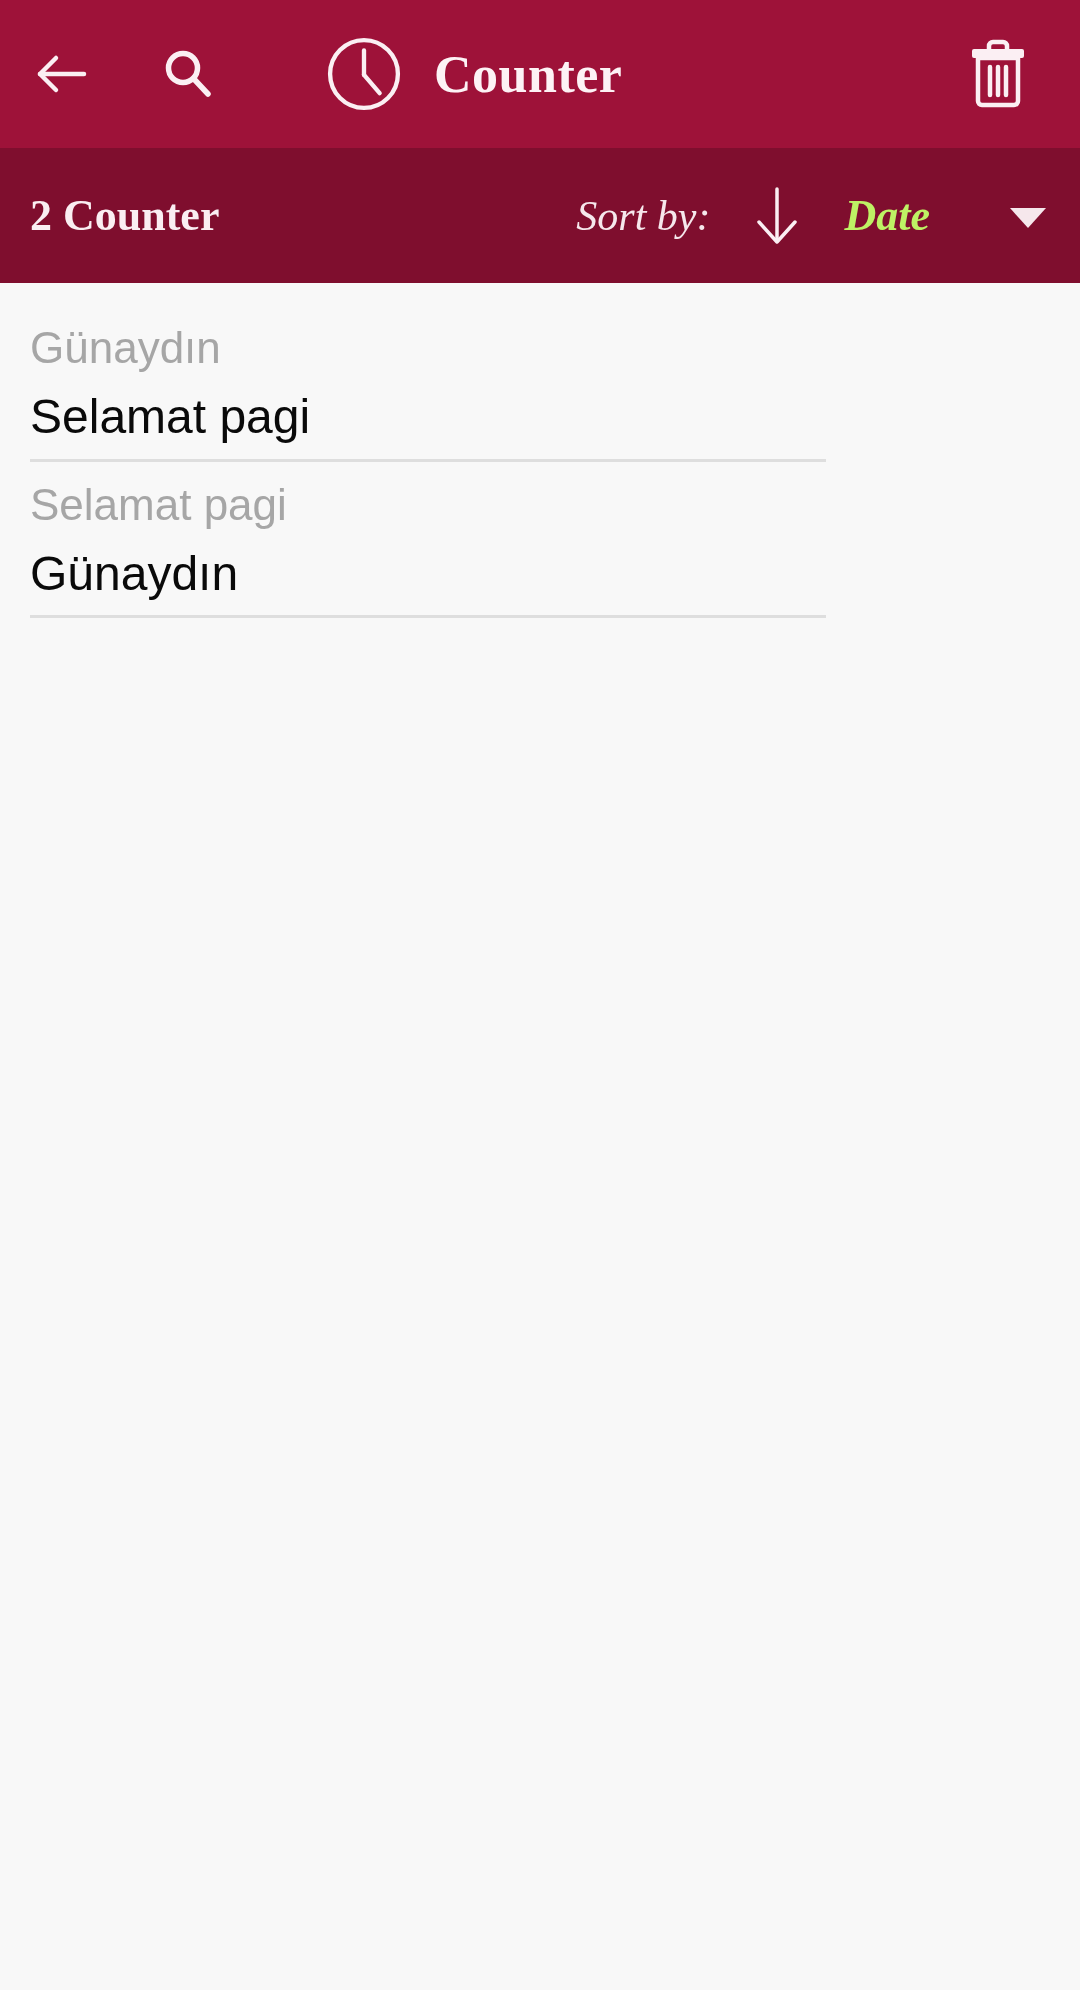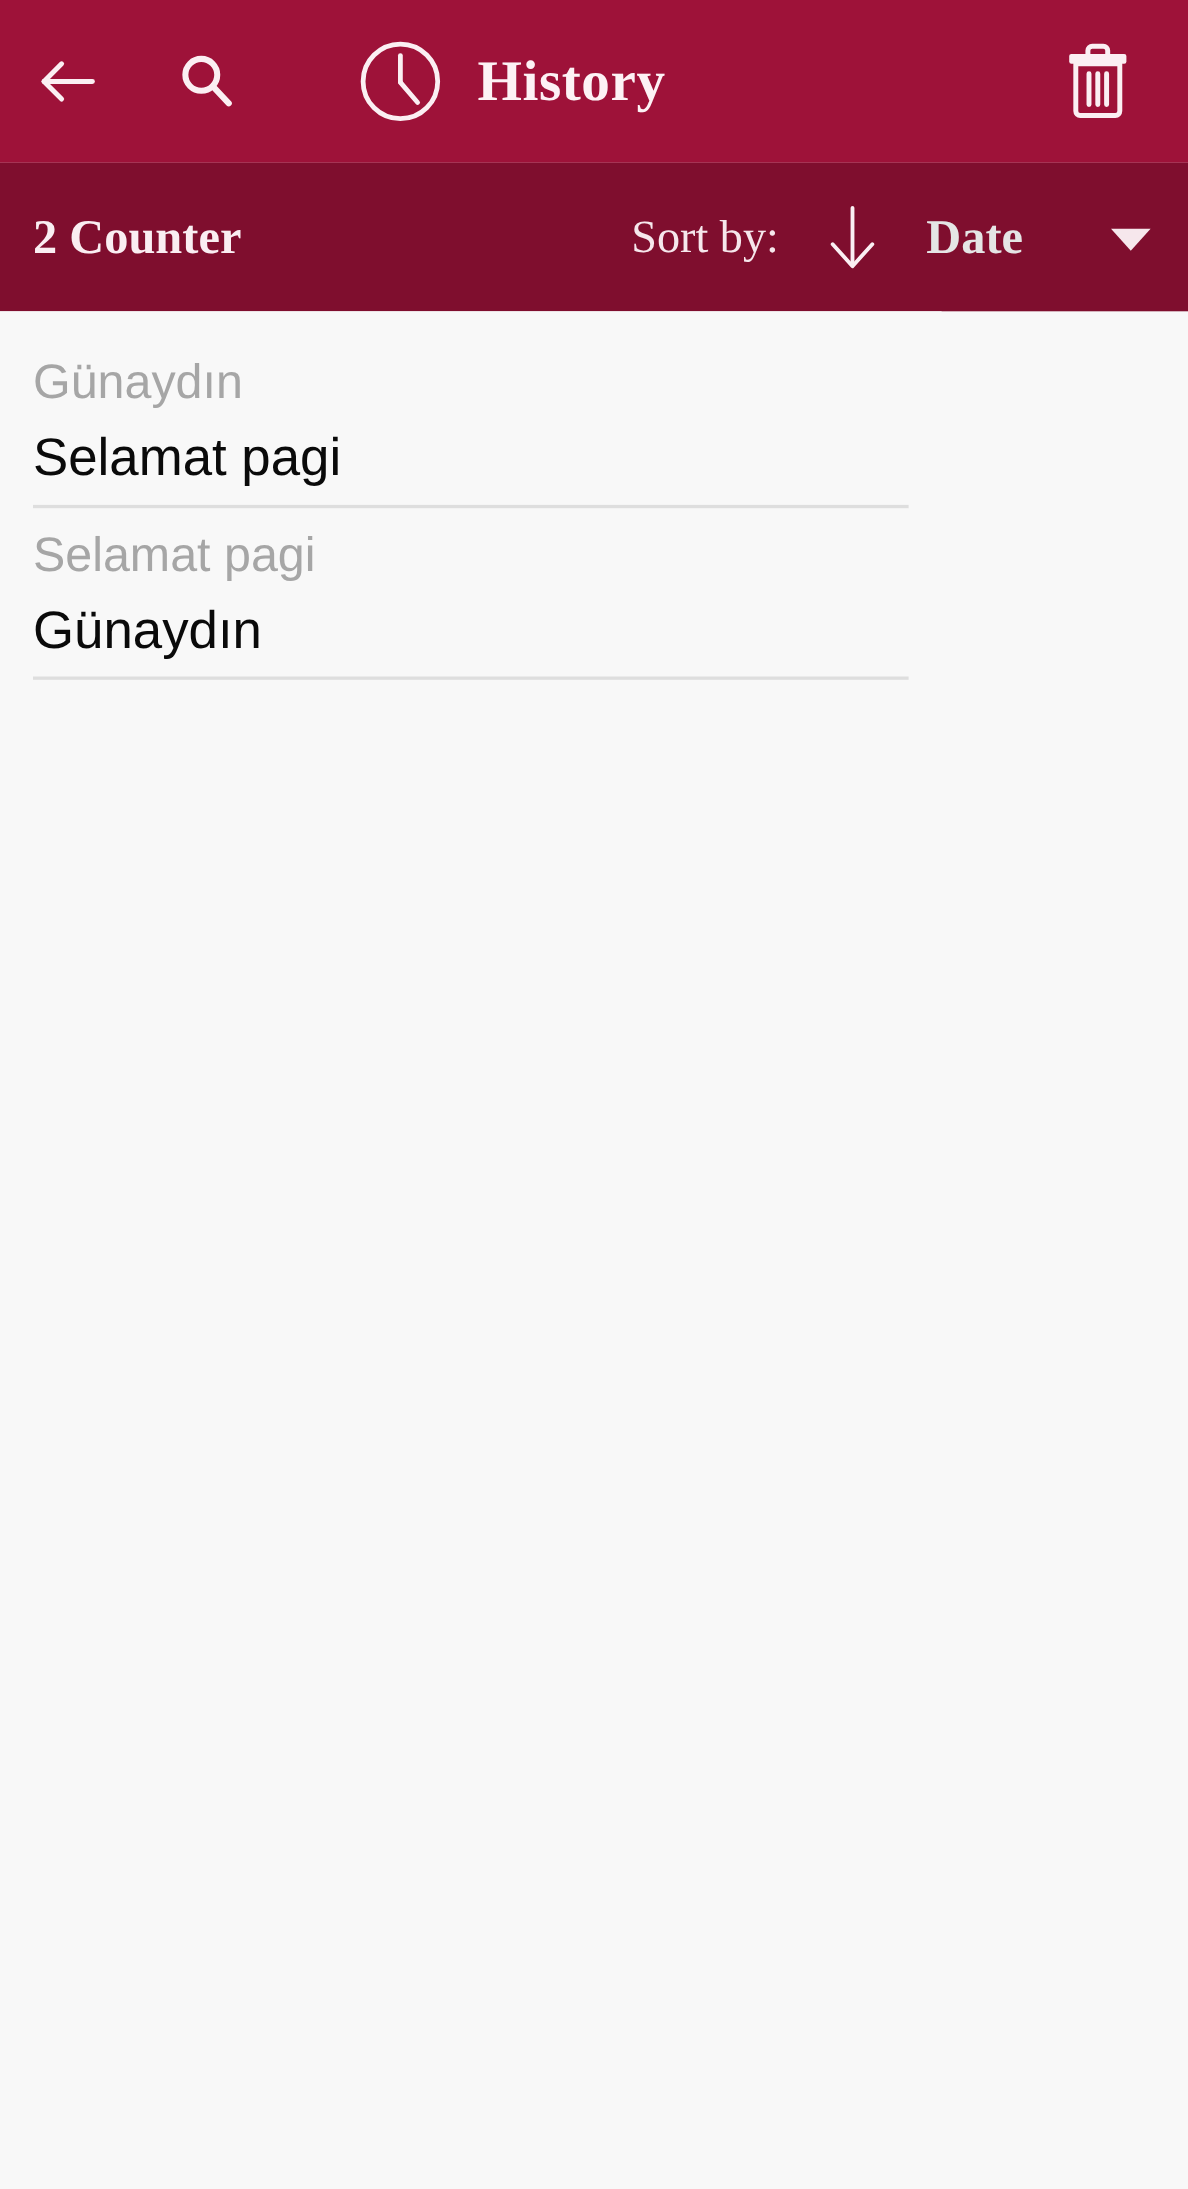--- a/index.html
+++ b/index.html
@@ -47,31 +47,32 @@
     font-family:"Liberation Serif", serif;
     font-weight:bold;
     font-size:44px;
     margin-left:30px;
     white-space:nowrap;
   }
   .sort-group {
     margin-left:auto;
     display:flex; align-items:center;
     margin-right:28px;
+    font-style:italic;
   }
   .sort-by-label {
     color:#F6E7EC;
     font-family:"Liberation Serif", serif;
     font-weight:normal;
     font-size:42px;
     white-space:nowrap;
   }
   .sort-dir { margin-left:40px; display:flex; align-items:center; }
   .sort-value {
-    color:#e5e5e5;
+    color:#bef264;
     font-family:"Liberation Serif", serif;
     font-weight:bold;
     font-size:44px;
     margin-left:40px;
     white-space:nowrap;
   }
   .sort-caret { margin-left:74px; display:flex; align-items:center; }
 
   
   .list {
@@ -122,21 +123,21 @@
     </div>
 
     <div class="icon-btn clock-wrap">
       <svg width="92" height="92" viewBox="0 0 92 92">
         <circle cx="46" cy="46" r="39" stroke="#FBEFF3" stroke-width="5" fill="none"></circle>
         <path d="M46 19 L46 47" stroke="#FBEFF3" stroke-width="5" stroke-linecap="round" fill="none"></path>
         <path d="M46 47 L64 68" stroke="#FBEFF3" stroke-width="5" stroke-linecap="round" fill="none"></path>
       </svg>
     </div>
 
-    <div class="app-title">History</div>
+    <div class="app-title">Counter</div>
 
     <div class="icon-btn trash-wrap">
       <svg width="62" height="70" viewBox="0 0 62 70">
         <path d="M22 10 v-3 a4 4 0 0 1 4-4 h10 a4 4 0 0 1 4 4 v3" stroke="#FBEFF3" stroke-width="4.5" fill="none" stroke-linejoin="round"></path>
         <rect x="5" y="10" width="52" height="9" rx="2" fill="#FBEFF3"></rect>
         <path d="M11 19 h40 v43 a4 4 0 0 1 -4 4 h-32 a4 4 0 0 1 -4 -4 z" stroke="#FBEFF3" stroke-width="4.5" fill="none" stroke-linejoin="round"></path>
         <path d="M23 28 v28 M31 28 v28 M39 28 v28" stroke="#FBEFF3" stroke-width="4.5" stroke-linecap="round"></path>
       </svg>
     </div>
 

